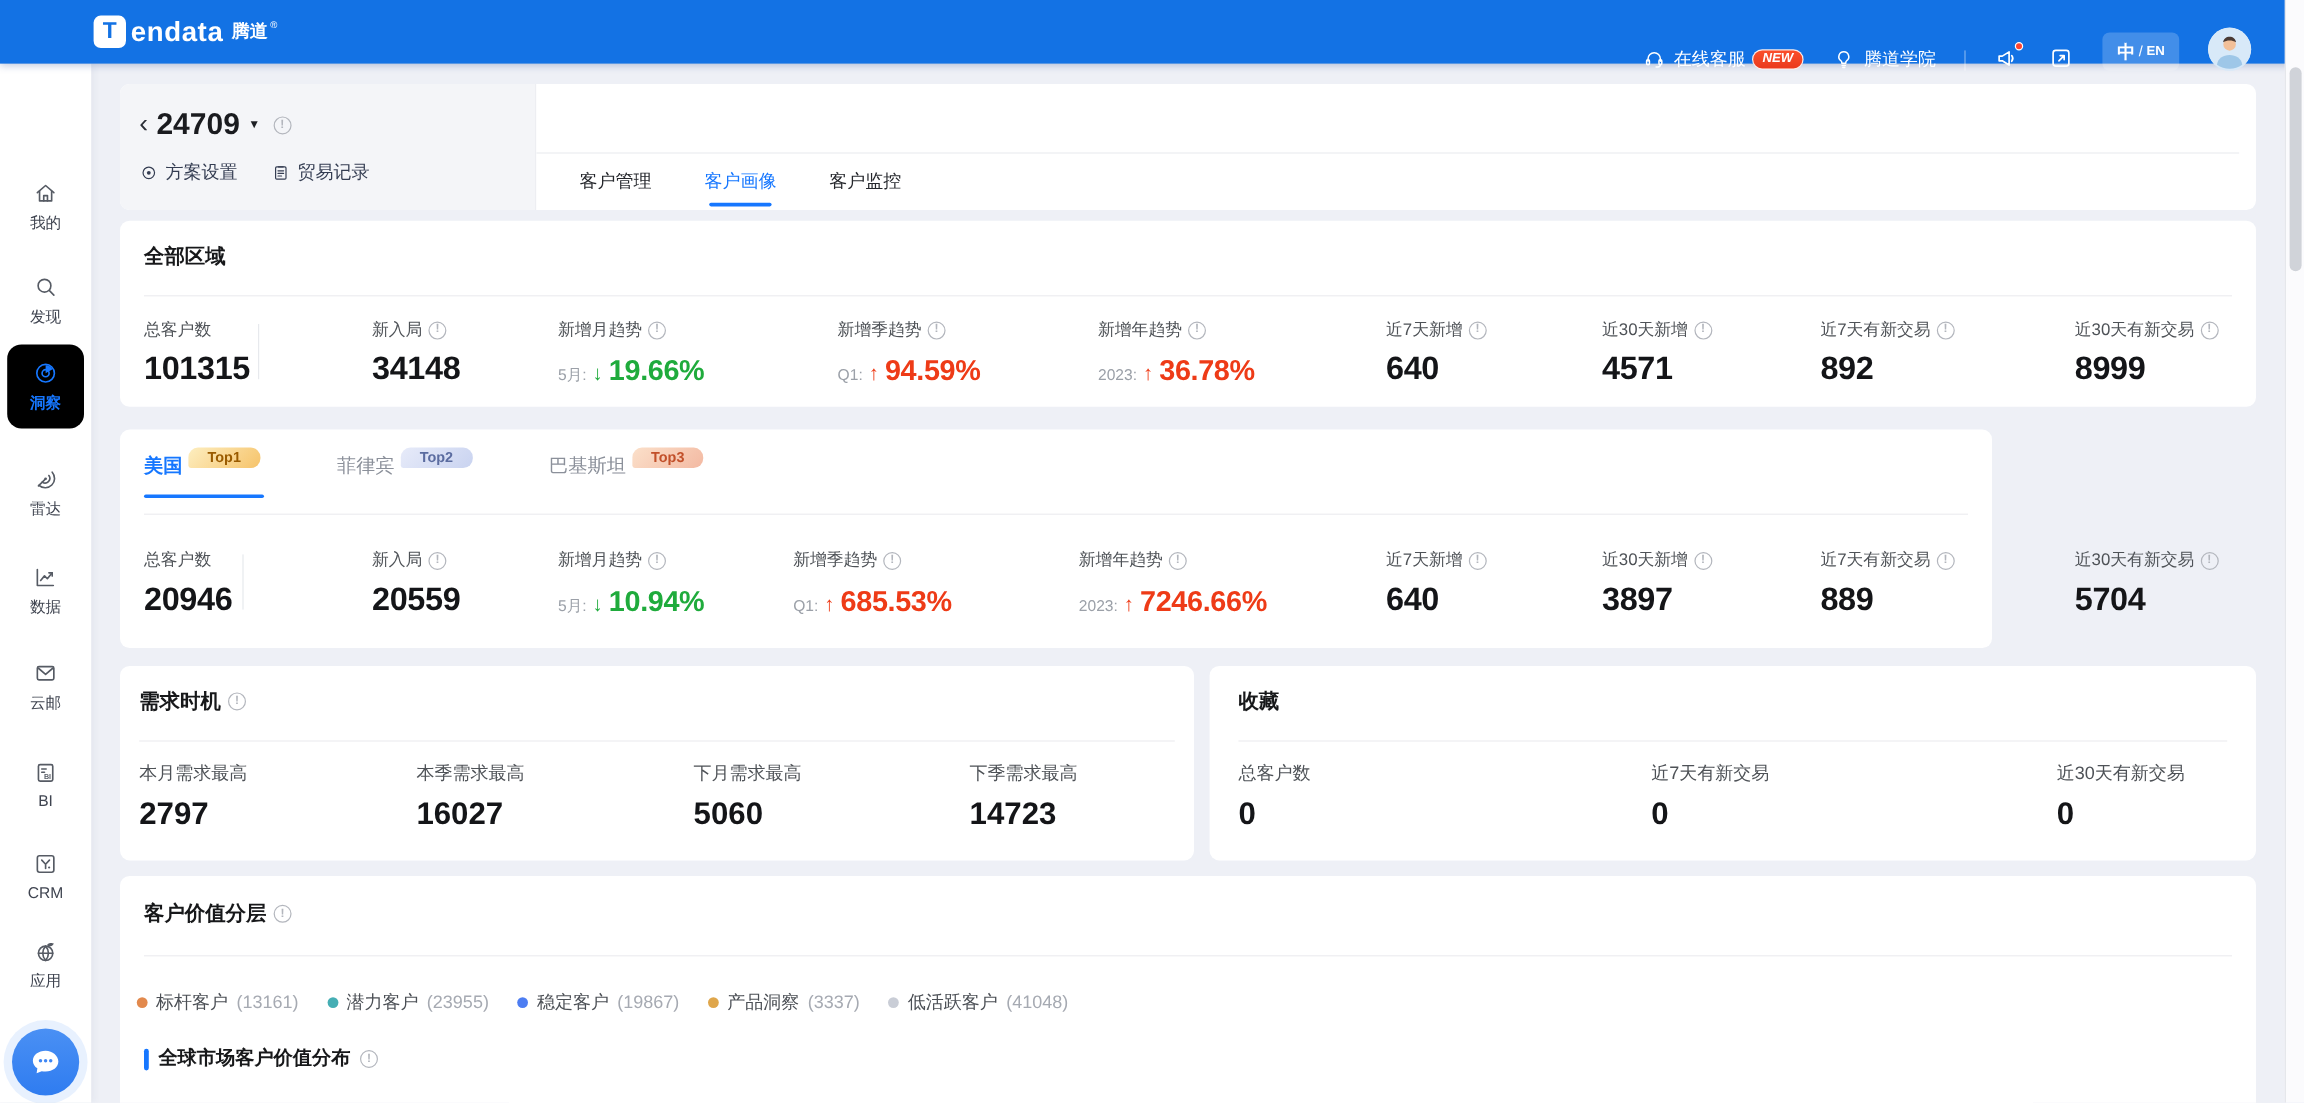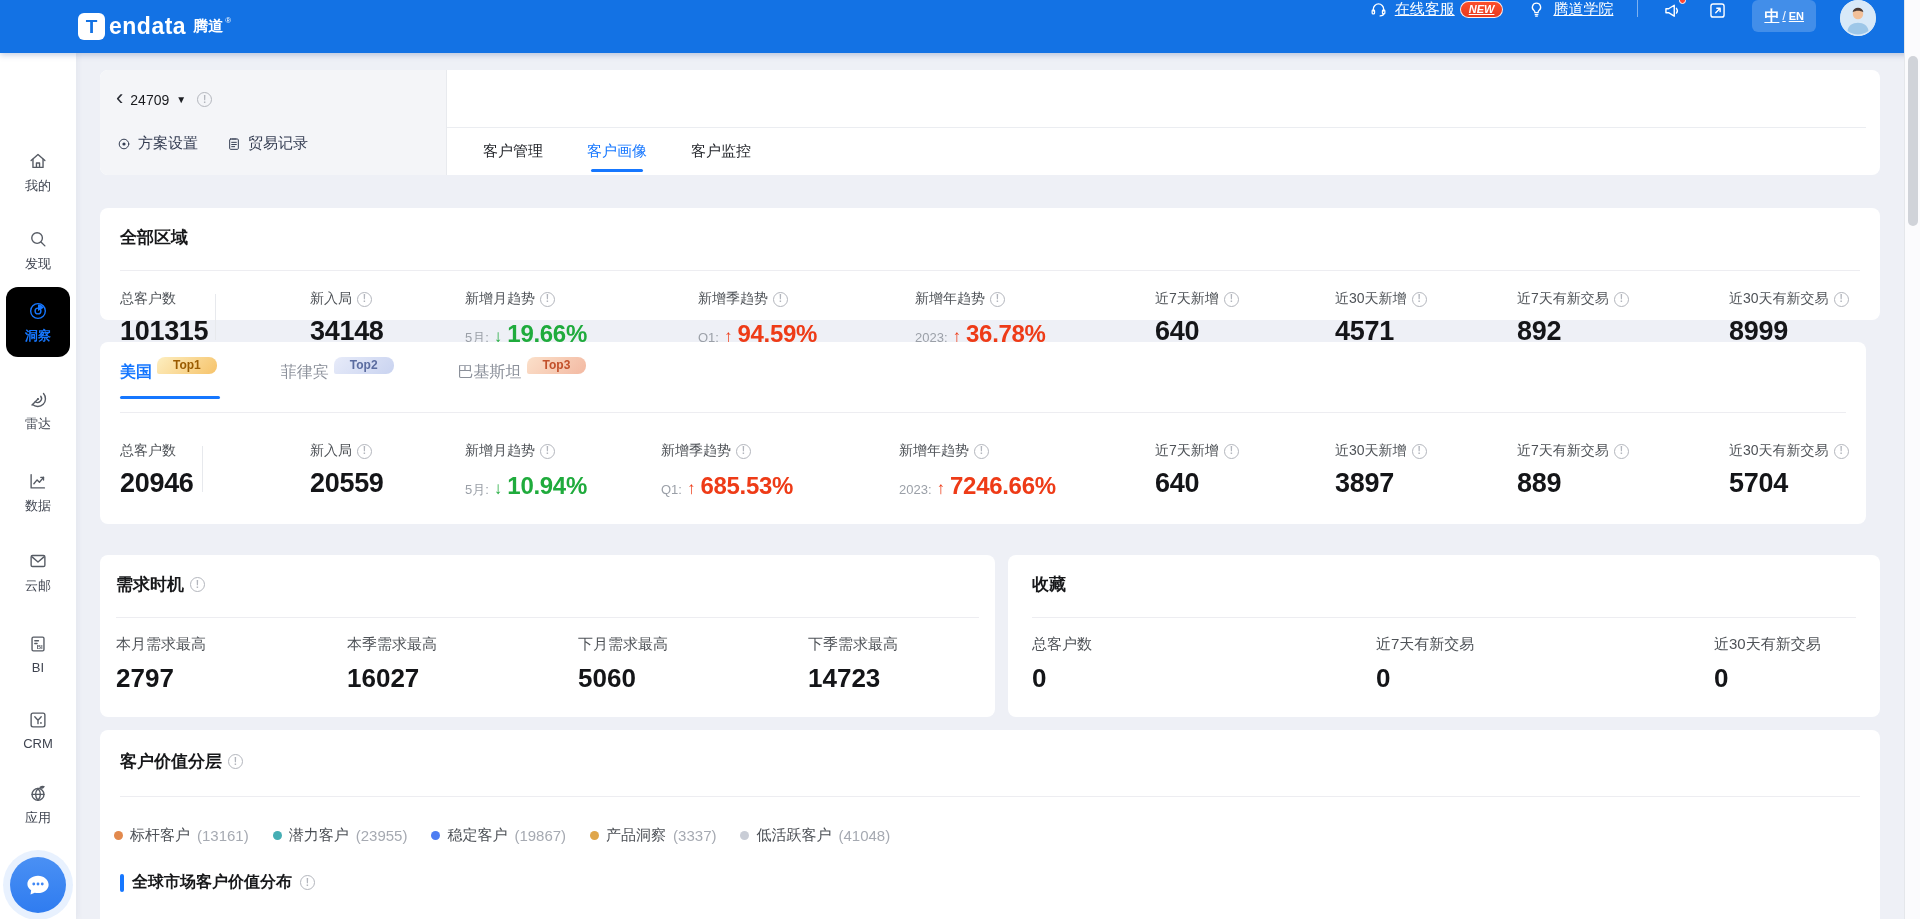--- a/index.html
+++ b/index.html
@@ -14,21 +14,21 @@
 
   
   .top-header{ position:absolute; left:0; top:0; width:1920px; height:53px;
     background:var(--hblue); z-index:5; box-shadow:0 2px 6px rgba(20,60,140,.25);}
   .logo{ position:absolute; left:78px; top:0; height:53px; display:flex; align-items:center; gap:2px;}
   .logo-box{ width:27px; height:27px; background:#fff; border-radius:6px; display:flex;
     align-items:center; justify-content:center; color:var(--hblue); font-weight:800; font-size:19px;}
   .logo-word{ color:#fff; font-weight:800; font-size:23px; letter-spacing:.5px; margin-left:2px;}
   .logo-cn{ color:#fff; font-size:15px; font-weight:600; margin-left:5px;}
   .logo-reg{ color:#fff; font-size:8px; vertical-align:top; position:relative; top:-6px;}
-  .header-right{ position:absolute; right:44px; top:0; height:59px; display:flex; align-items:flex-start; gap:24px; color:#fff;text-decoration:underline;}
+  .header-right{ position:absolute; right:44px; top:0; height:59px; display:flex; align-items:flex-end; gap:24px; color:#fff;}
   .hr-item{ display:flex; align-items:center; gap:7px; font-size:15px; cursor:pointer;}
   .hr-item svg{ width:19px; height:19px; stroke:#fff; fill:none; stroke-width:1.6; stroke-linecap:round; stroke-linejoin:round;}
   .new-badge{ background:linear-gradient(180deg,#fb4f2b,#ea3a1e); border:1px solid rgba(255,255,255,.9);
     color:#fff; font-size:11px; font-weight:700; font-style:italic; border-radius:9px; padding:1px 8px 2px; margin-left:-2px;}
   .h-divider{ width:1px; height:17px; background:rgba(255,255,255,.45);}
   .icon-btn{ position:relative; display:flex; }
   .icon-btn svg{ width:21px; height:21px; stroke:#fff; fill:none; stroke-width:1.6; stroke-linecap:round; stroke-linejoin:round;}
   .red-dot{ position:absolute; right:-3px; top:-3px; width:7px; height:7px; border-radius:50%; background:#ff4430; border:1px solid #fff;}
   .lang-btn{ background:rgba(255,255,255,.2); border-radius:6px; height:32px; padding:0 12px;
     display:flex; align-items:center; gap:3px; cursor:pointer;}
@@ -64,21 +64,21 @@
   .info{ width:15px; height:15px; border:1px solid #b3b6bd; border-radius:50%; color:#b3b6bd;
     font-size:10px; font-weight:700; display:inline-flex; align-items:center; justify-content:center;
     line-height:1; cursor:pointer; flex:none;}
 
   
   .toolbar-card{ left:100px; top:70px; width:1780px; height:105px;}
   .toolbar-left{ position:absolute; left:0; top:0; width:347px; height:105px; background:#f4f5f8;
     border-radius:8px 0 0 8px; border-right:1px solid #e8eaee;}
   .plan-row{ position:absolute; left:16px; top:20px; display:flex; align-items:center; gap:7px;}
   .back-arrow{ font-size:22px; color:#2b2e36; line-height:1; cursor:pointer; margin-top:-3px;}
-  .plan-id{ font-size:14px; font-weight:400; color:#1a1b1f; cursor:pointer;}
+  .plan-id{ font-size:25px; font-weight:700; color:#1a1b1f; cursor:pointer;}
   .caret{ font-size:10px; color:#1d1f24; cursor:pointer;}
   .plan-row .info{ margin-left:4px;}
   .actions-row{ position:absolute; left:16px; top:64px; display:flex; gap:28px;}
   .action{ display:flex; align-items:center; gap:6px; font-size:15px; color:#343d52; cursor:pointer;}
   .action svg{ width:16px; height:16px; stroke:#343d52; fill:none; stroke-width:1.5; stroke-linecap:round; stroke-linejoin:round;}
   .tabs-divider{ position:absolute; left:347px; right:14px; top:57px; height:1px; background:#ebedf1;}
   .main-tabs{ position:absolute; left:383px; top:0; height:57px; display:flex; gap:44px; align-items:center;}
   .mtab{ position:relative; font-size:16px; color:#25272c; height:57px; display:flex; align-items:center; cursor:pointer;}
   .mtab.active{ font-weight:700;}
   .mtab.active::after{ content:""; position:absolute; left:0; right:0; bottom:0; height:3px; background:var(--accent); border-radius:2px;}
@@ -94,22 +94,22 @@
   .stat-value{ font-size:27px; font-weight:700; color:#141518; margin-top:8px; letter-spacing:-.3px;}
   .v-divider{ position:absolute; top:4px; width:1px; height:46px; background:#e7e9ed;}
   .trend{ display:flex; align-items:baseline; gap:5px; margin-top:12px; white-space:nowrap;}
   .trend .prefix{ font-size:13px; color:#9ba0a8;}
   .trend .arrow{ font-size:17px; font-weight:700;}
   .trend .pct{ font-size:24px; font-weight:700; letter-spacing:-.3px;}
   .trend[data-trend="down"] .arrow,.trend[data-trend="down"] .pct{ color:var(--green);}
   .trend[data-trend="up"] .arrow,.trend[data-trend="up"] .pct{ color:var(--red);}
 
   
-  .overview-card{ left:100px; top:208px; width:1780px; height:112px;}
-  .country-card{ left:100px; top:342px; width:1766px; height:182px;}
+  .overview-card{ left:100px; top:184px; width:1780px; height:155px;}
+  .country-card{ left:100px; top:358px; width:1560px; height:182px;}
   .country-tabs{ position:absolute; left:20px; top:20px; display:flex; gap:64px;}
   .ctab{ position:relative; display:flex; align-items:flex-start; gap:5px; padding-bottom:16px; cursor:pointer;}
   .ctab .cname{ font-size:16px; color:#8b909a;}
   .ctab.active .cname{ color:var(--accent); font-weight:600;}
   .ctab.active::after{ content:""; position:absolute; left:0; width:100px; bottom:0; height:3px; background:var(--accent); border-radius:2px;}
   .top-badge{ font-size:12px; font-weight:700; border-radius:8px 8px 8px 2px; padding:1px 16px 2px; margin-top:-5px;}
   .badge-1{ background:linear-gradient(135deg,#fdeec0,#f6c36a); color:#9a5b00;}
   .badge-2{ background:linear-gradient(135deg,#e7ebf9,#c9d3f0); color:#5b6ca0;}
   .badge-3{ background:linear-gradient(135deg,#fbe0ca,#f3b9a2); color:#c2502a;}
 

